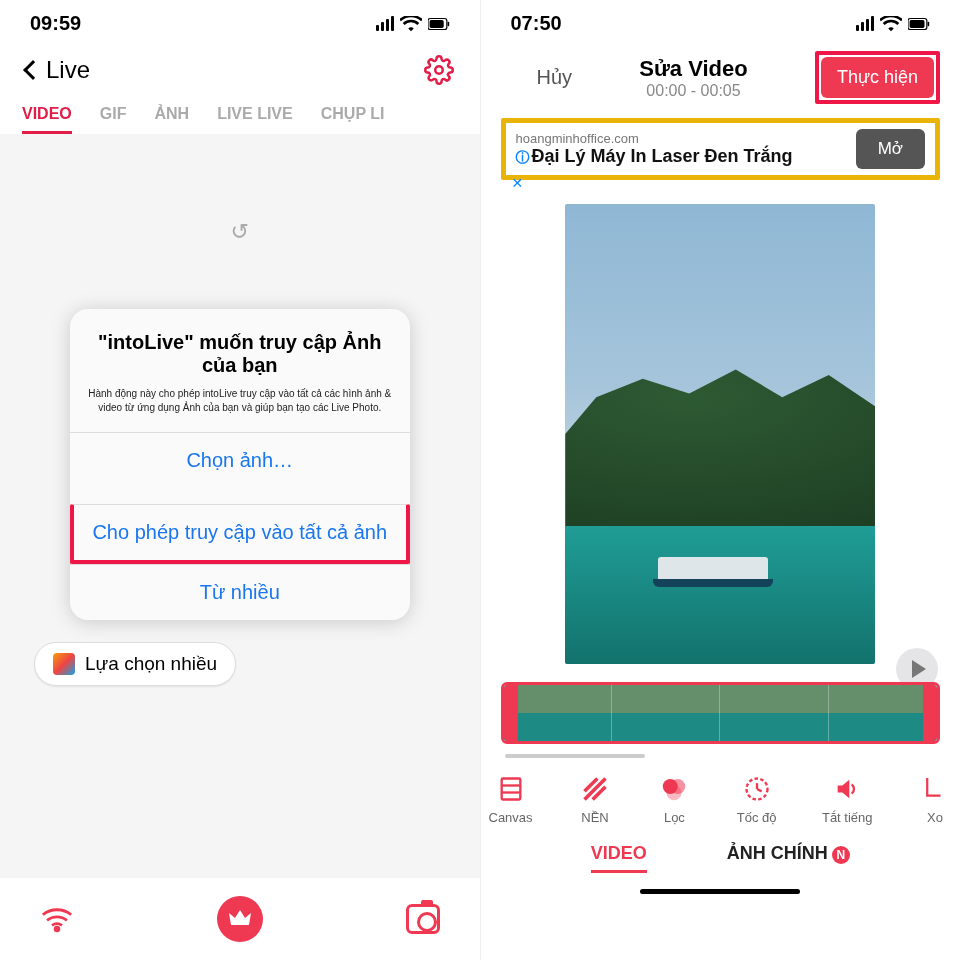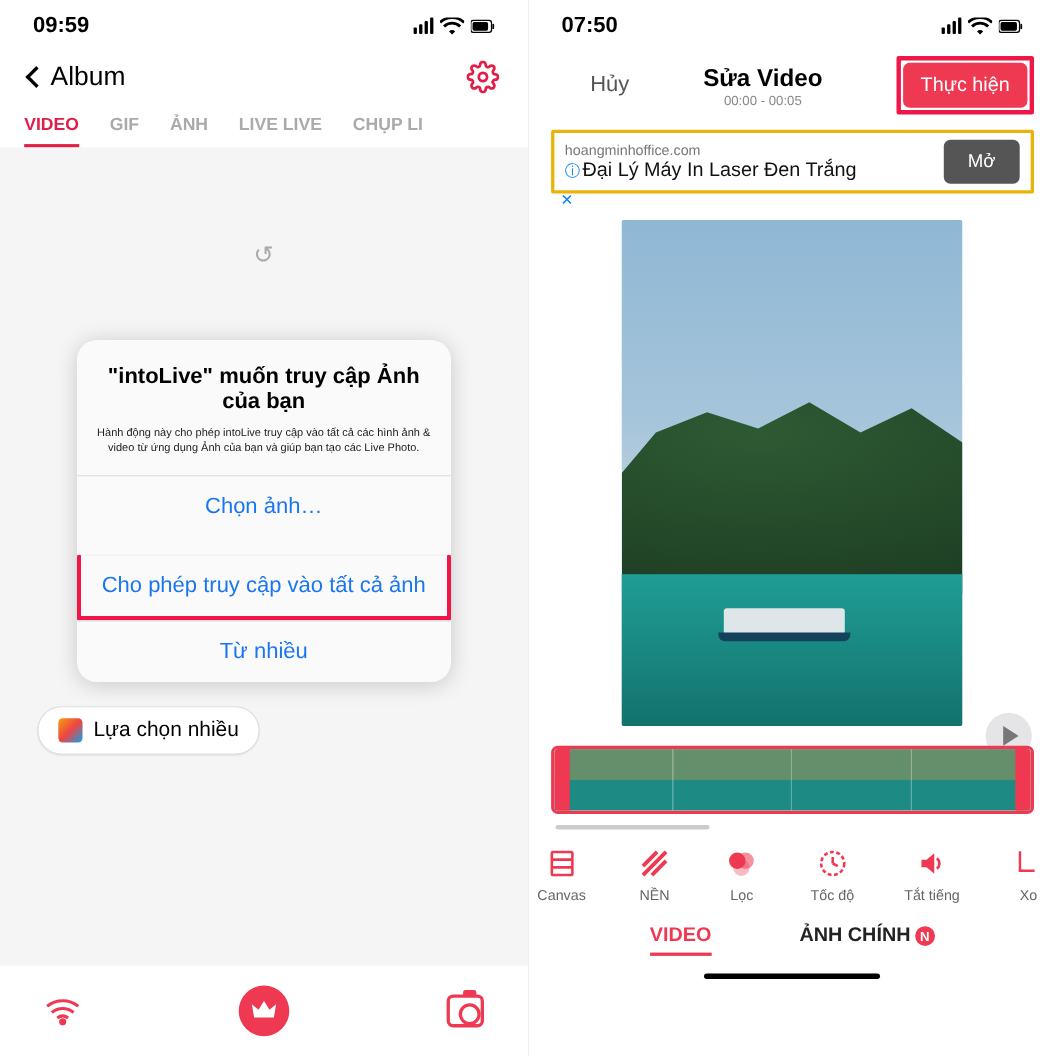--- a/index.html
+++ b/index.html
@@ -50,29 +50,29 @@
   .crown { width: 46px; height: 46px; border-radius: 50%; background: #ef3952; display: flex; align-items: center; justify-content: center; color: #fff; }
   .cam { width: 34px; height: 30px; border: 3px solid #ef3952; border-radius: 6px; position: relative; }
   .cam::before { content:""; position:absolute; top:-7px; right:4px; width:12px; height:6px; background:#ef3952; border-radius: 2px 2px 0 0; }
   .cam::after { content:""; position:absolute; top:5px; left:8px; width:14px; height:14px; border:3px solid #ef3952; border-radius:50%; }
 
   
   .hdr-r { display: flex; align-items: center; justify-content: space-between; padding: 10px 20px 10px 28px; }
   .cancel { font-size: 20px; color: #555; margin-left: 28px; }
   .title-c { text-align: center; }
   .title-c .t { font-size: 22px; font-weight: 600; }
-  .title-c .s { font-size: 12px; color: #888; }
+  .title-c .s { font-size: 16px; color: #888; }
   .done-wrap { border: 4px solid #ef1748; padding: 2px; border-radius: 2px; }
   .done { background: #ef3952; color: #fff; padding: 10px 16px; border-radius: 6px; font-size: 18px; font-weight: 500; }
 
   
-  .ad { margin: 4px 20px 6px; border: 3px solid #eab308; border-radius: 2px; padding: 6px 10px; display: flex; align-items: center; gap: 10px; position: relative; }
+  .ad { margin: 4px 20px 6px; border: 5px solid #eab308; border-radius: 2px; padding: 6px 10px; display: flex; align-items: center; gap: 10px; position: relative; }
   .ad .txt { flex: 1; }
   .ad .d { font-size: 13px; color: #777; }
-  .ad .h { font-size: 18px; font-weight: 400; color: #111; }
+  .ad .h { font-size: 18px; font-weight: 700; color: #111; }
   .ad .info { color: #0a84ff; font-size: 14px; margin-right: 2px; }
   .ad .adbtn { background: #555; color: #fff; padding: 10px 22px; border-radius: 6px; font-size: 17px; }
   .ad .x { position: absolute; left: 6px; bottom: -16px; color: #0a84ff; font-size: 14px; }
 
   
   .preview { position: relative; margin: 18px auto 10px; width: 310px; height: 460px; border-radius: 2px; overflow: hidden; }
   .sky { position:absolute; inset:0; background: linear-gradient(#8fb7d4,#a6c5db 40%,#bcd0de 55%); }
   .mtn { position:absolute; left:0; right:0; top:34%; height:40%; background: radial-gradient(120% 80% at 40% 20%,#2e5a33,#1e3f24); clip-path: polygon(0 40%,10% 20%,25% 10%,40% 18%,55% 5%,70% 20%,85% 8%,100% 25%,100% 100%,0 100%); }
   .sea { position:absolute; left:0; right:0; bottom:0; height:30%; background: linear-gradient(#1f9d96,#13726c); }
   .boat { position:absolute; bottom:18%; left:30%; width:110px; height:24px; background:#dfe6ea; border-radius:3px; }
@@ -120,21 +120,21 @@
         <svg class="batt-ic" viewBox="0 0 28 16">
             <rect x="0" y="1" width="24" height="14" rx="3" fill="none" stroke="#000" stroke-width="1.5"></rect>
             <rect x="2" y="3" width="18" height="10" rx="2" fill="#000"></rect>
             <rect x="25" y="5" width="2" height="6" rx="1" fill="#000"></rect>
           </svg>
       </span>
     </div>
     <div class="hdr">
       <span class="back">
         <span class="chev"></span>
-        <span>Album</span>
+        <span>Live</span>
       </span>
       <svg class="gear" viewBox="0 0 24 24" fill="none" stroke="currentColor" stroke-width="2">
           <circle cx="12" cy="12" r="3"></circle>
           <path d="M19.4 15a1.7 1.7 0 00.34 1.87l.06.06a2 2 0 11-2.83 2.83l-.06-.06a1.7 1.7 0 00-1.87-.34 1.7 1.7 0 00-1 1.56V21a2 2 0 11-4 0v-.09a1.7 1.7 0 00-1-1.56 1.7 1.7 0 00-1.87.34l-.06.06a2 2 0 11-2.83-2.83l.06-.06a1.7 1.7 0 00.34-1.87 1.7 1.7 0 00-1.56-1H3a2 2 0 110-4h.09a1.7 1.7 0 001.56-1 1.7 1.7 0 00-.34-1.87l-.06-.06a2 2 0 112.83-2.83l.06.06a1.7 1.7 0 001.87.34H9a1.7 1.7 0 001-1.56V3a2 2 0 114 0v.09a1.7 1.7 0 001 1.56 1.7 1.7 0 001.87-.34l.06-.06a2 2 0 112.83 2.83l-.06.06a1.7 1.7 0 00-.34 1.87V9a1.7 1.7 0 001.56 1H21a2 2 0 110 4h-.09a1.7 1.7 0 00-1.56 1z"></path>
         </svg>
     </div>
     <div class="tabs">
       <span class="tab active">VIDEO</span>
       <span class="tab">GIF</span>
       <span class="tab">ẢNH</span>

